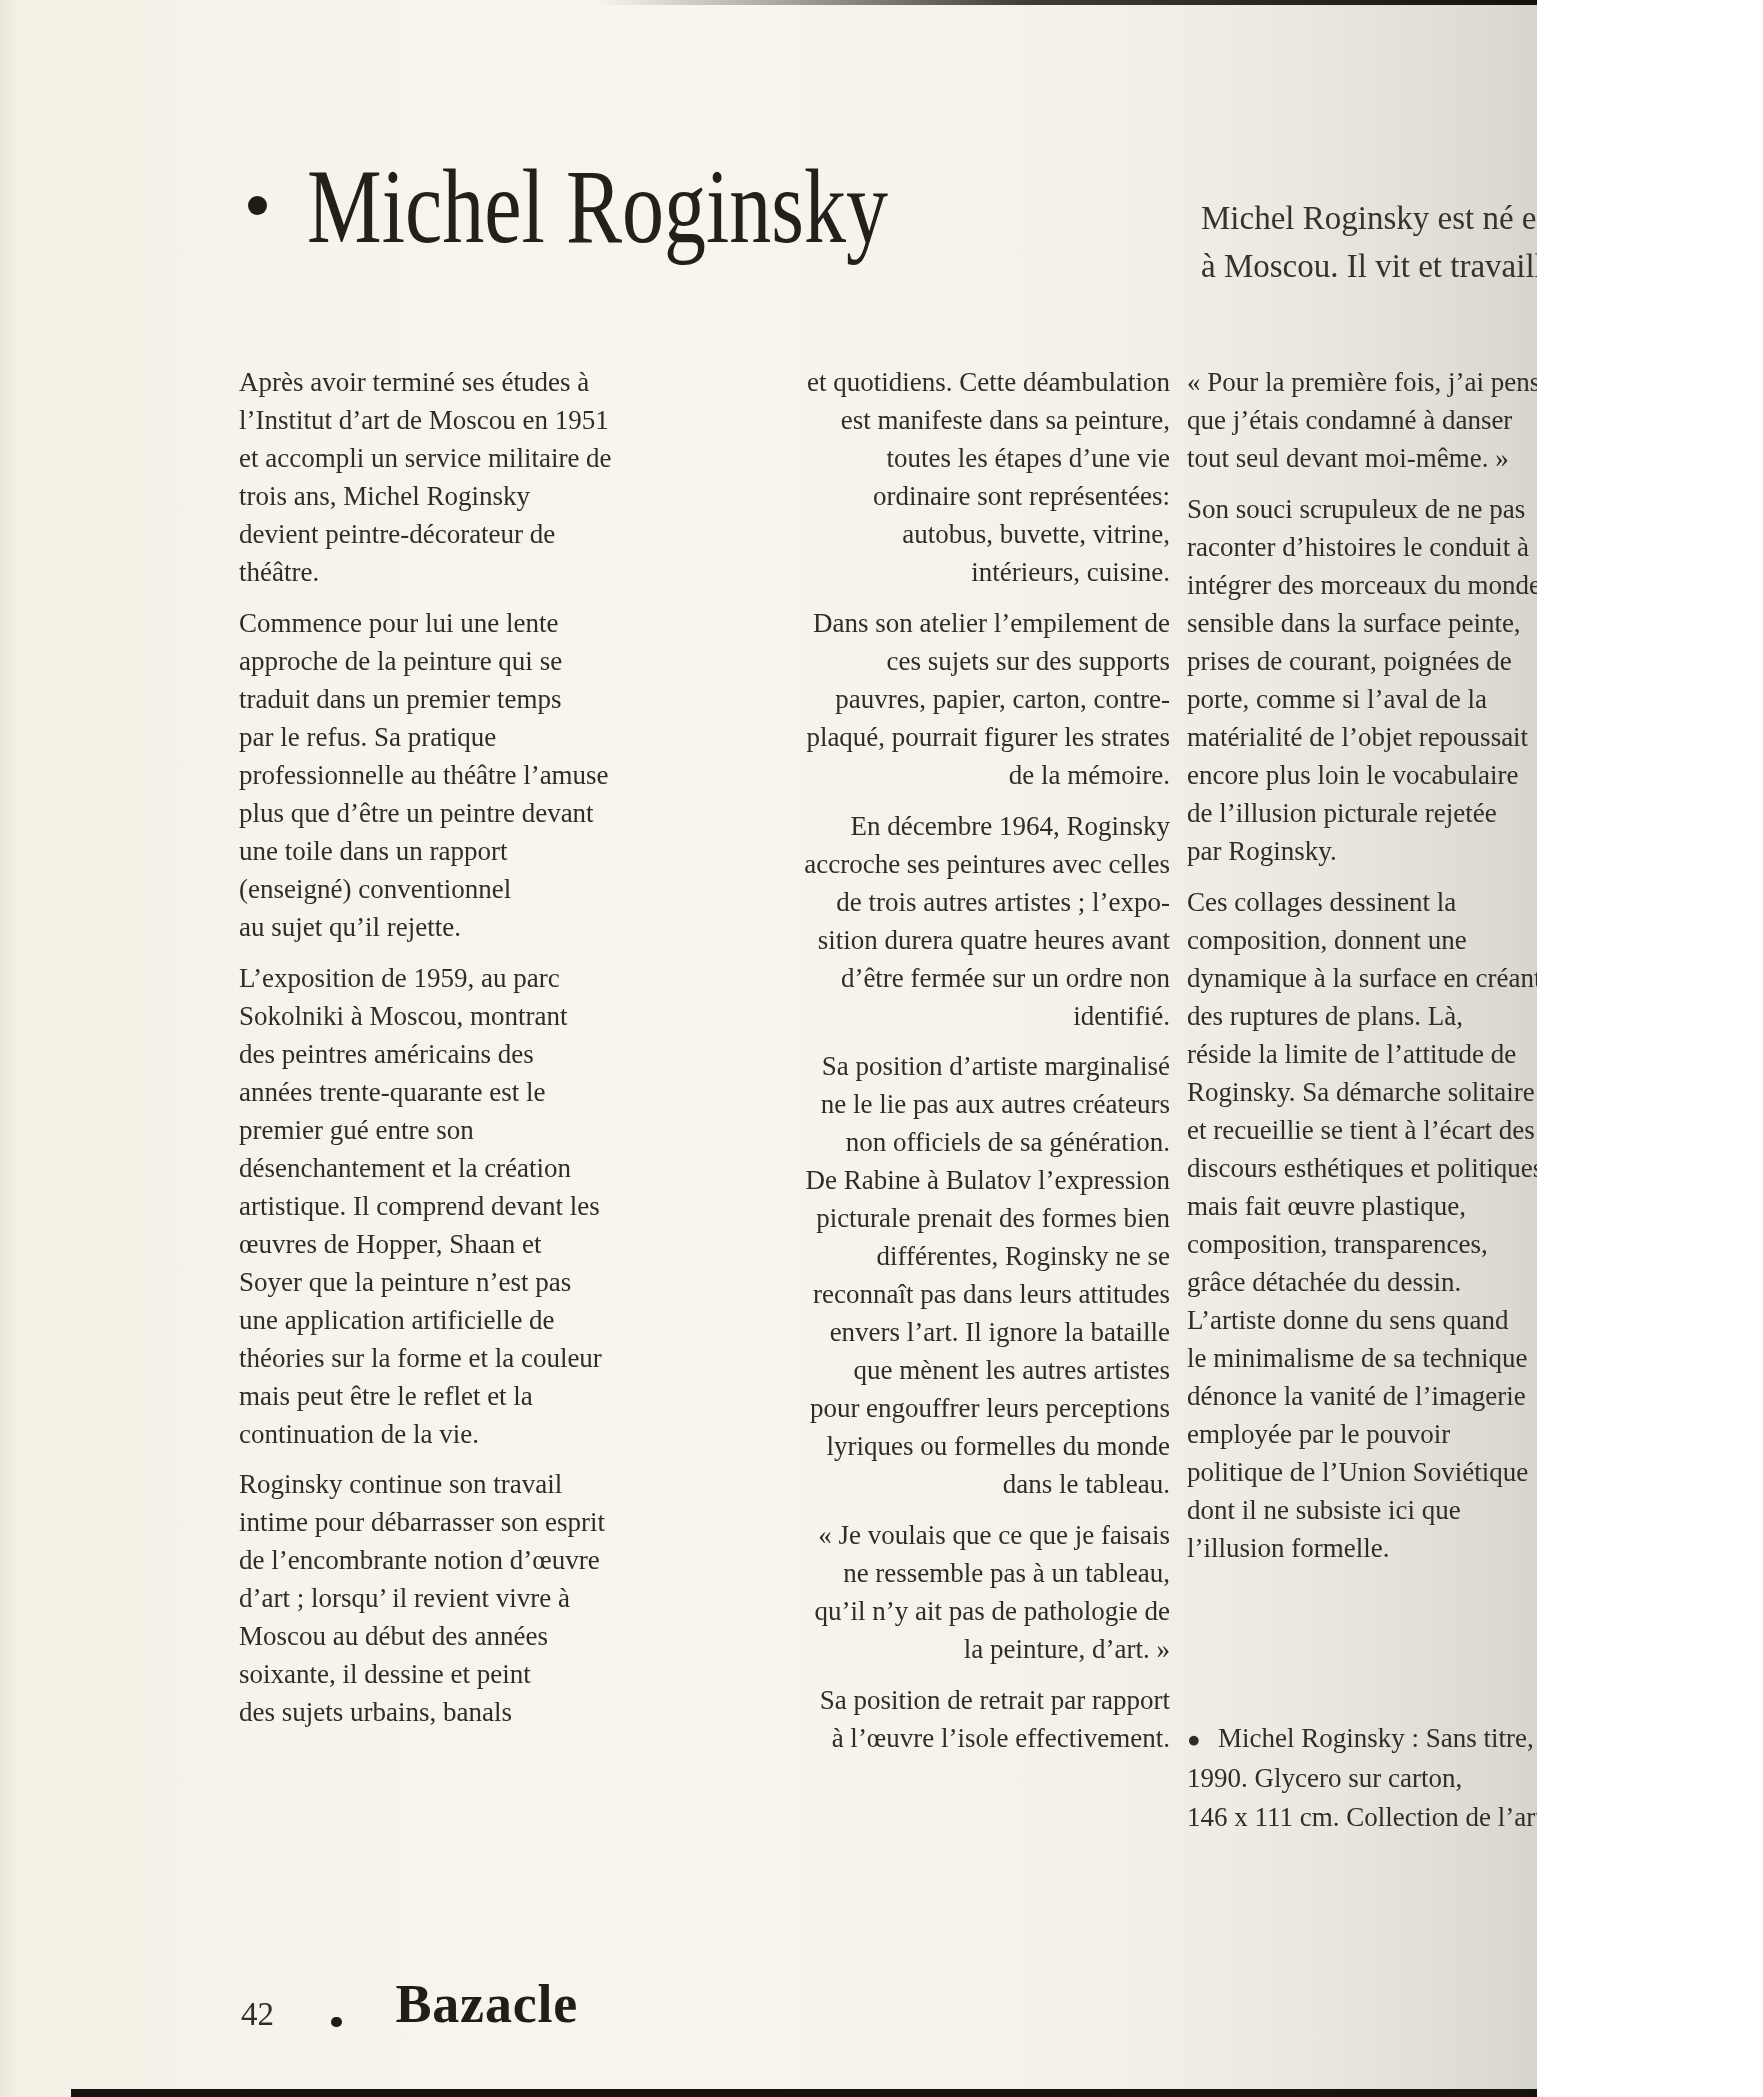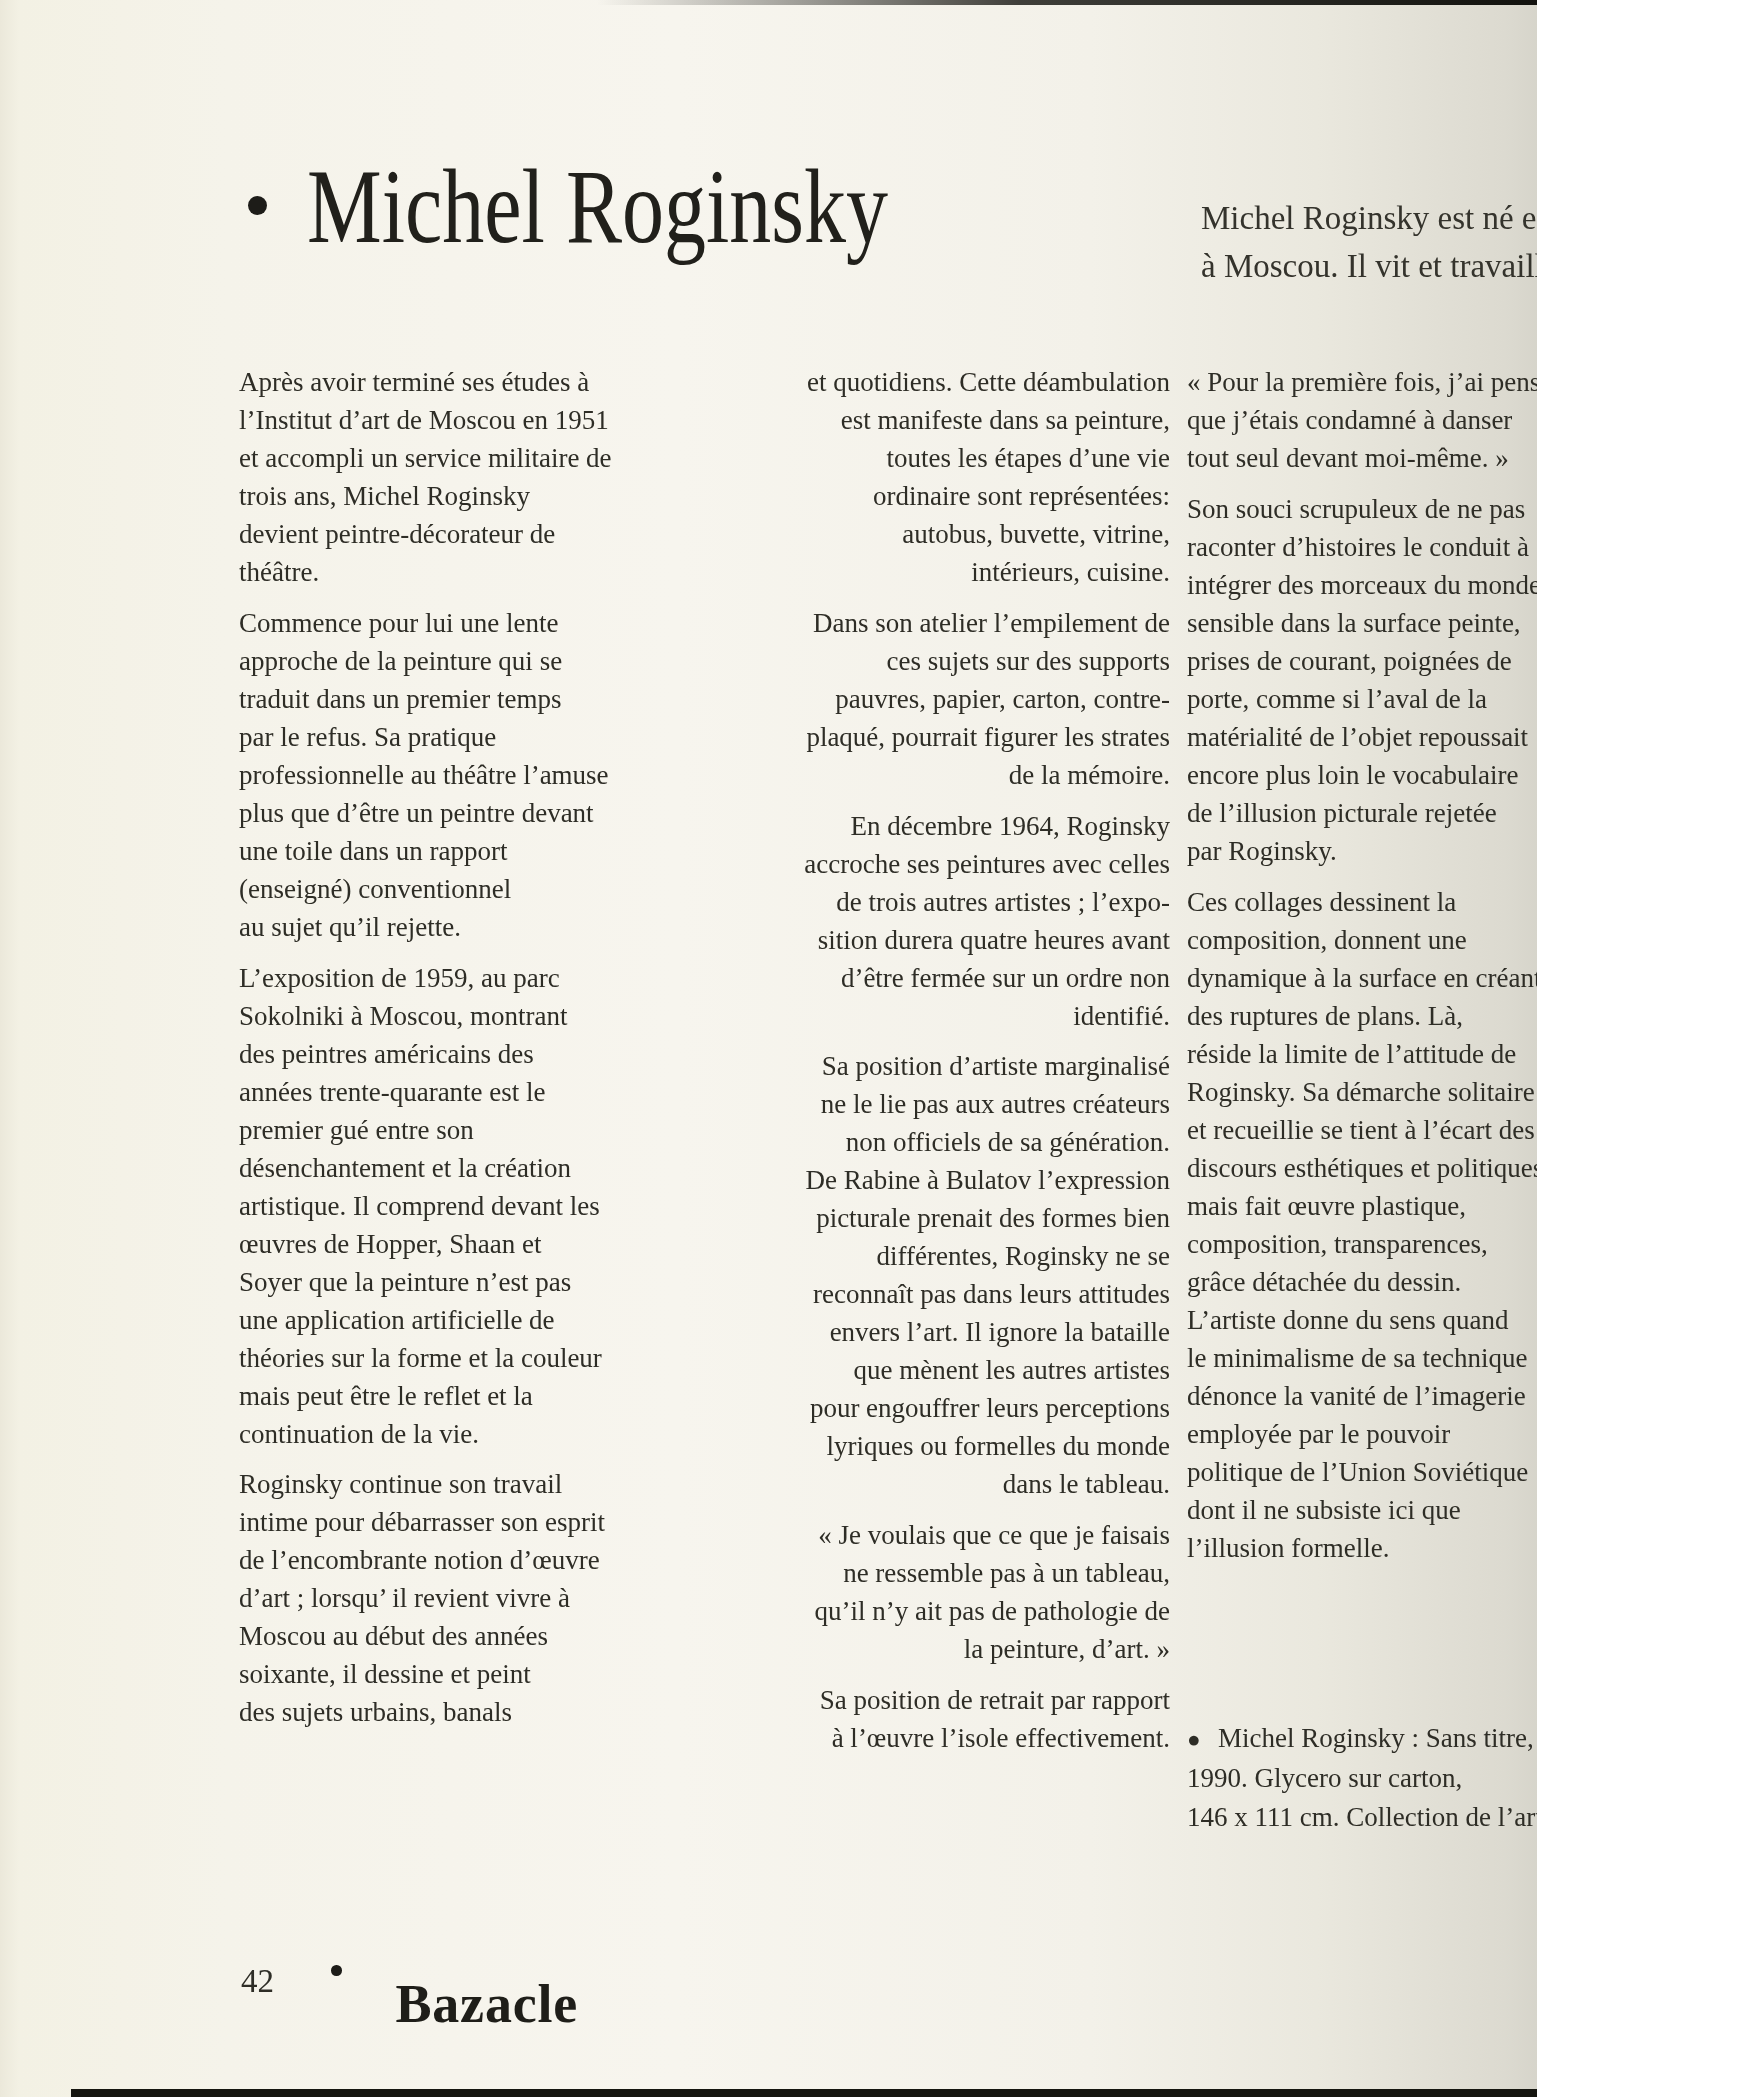--- a/index.html
+++ b/index.html
@@ -61,21 +61,21 @@
   .col3{left:1187px;width:497px;}
   .caption{
     margin-top:113px;font-size:27px;line-height:39px;white-space:pre-line;
   }
   .caption-bullet{
     font-size:22.6px;line-height:39px;margin-right:10.5px;
   }
   
   .footer{
     position:absolute;left:241px;top:1965px;
-    display:flex;gap:33px;
+    display:flex;align-items:flex-end;gap:33px;
   }
   .page-number{font-size:33px;line-height:1;color:#2e2d26;}
   .footer-dot{
     width:10.5px;height:10.5px;border-radius:50%;background:#1d1c18;
     margin:0 21px 3.8px 24px;
   }
   .book-title{
     font-size:54px;line-height:1;font-weight:700;color:#1f1e19;
     letter-spacing:0.8px;
     margin-top:12px;

